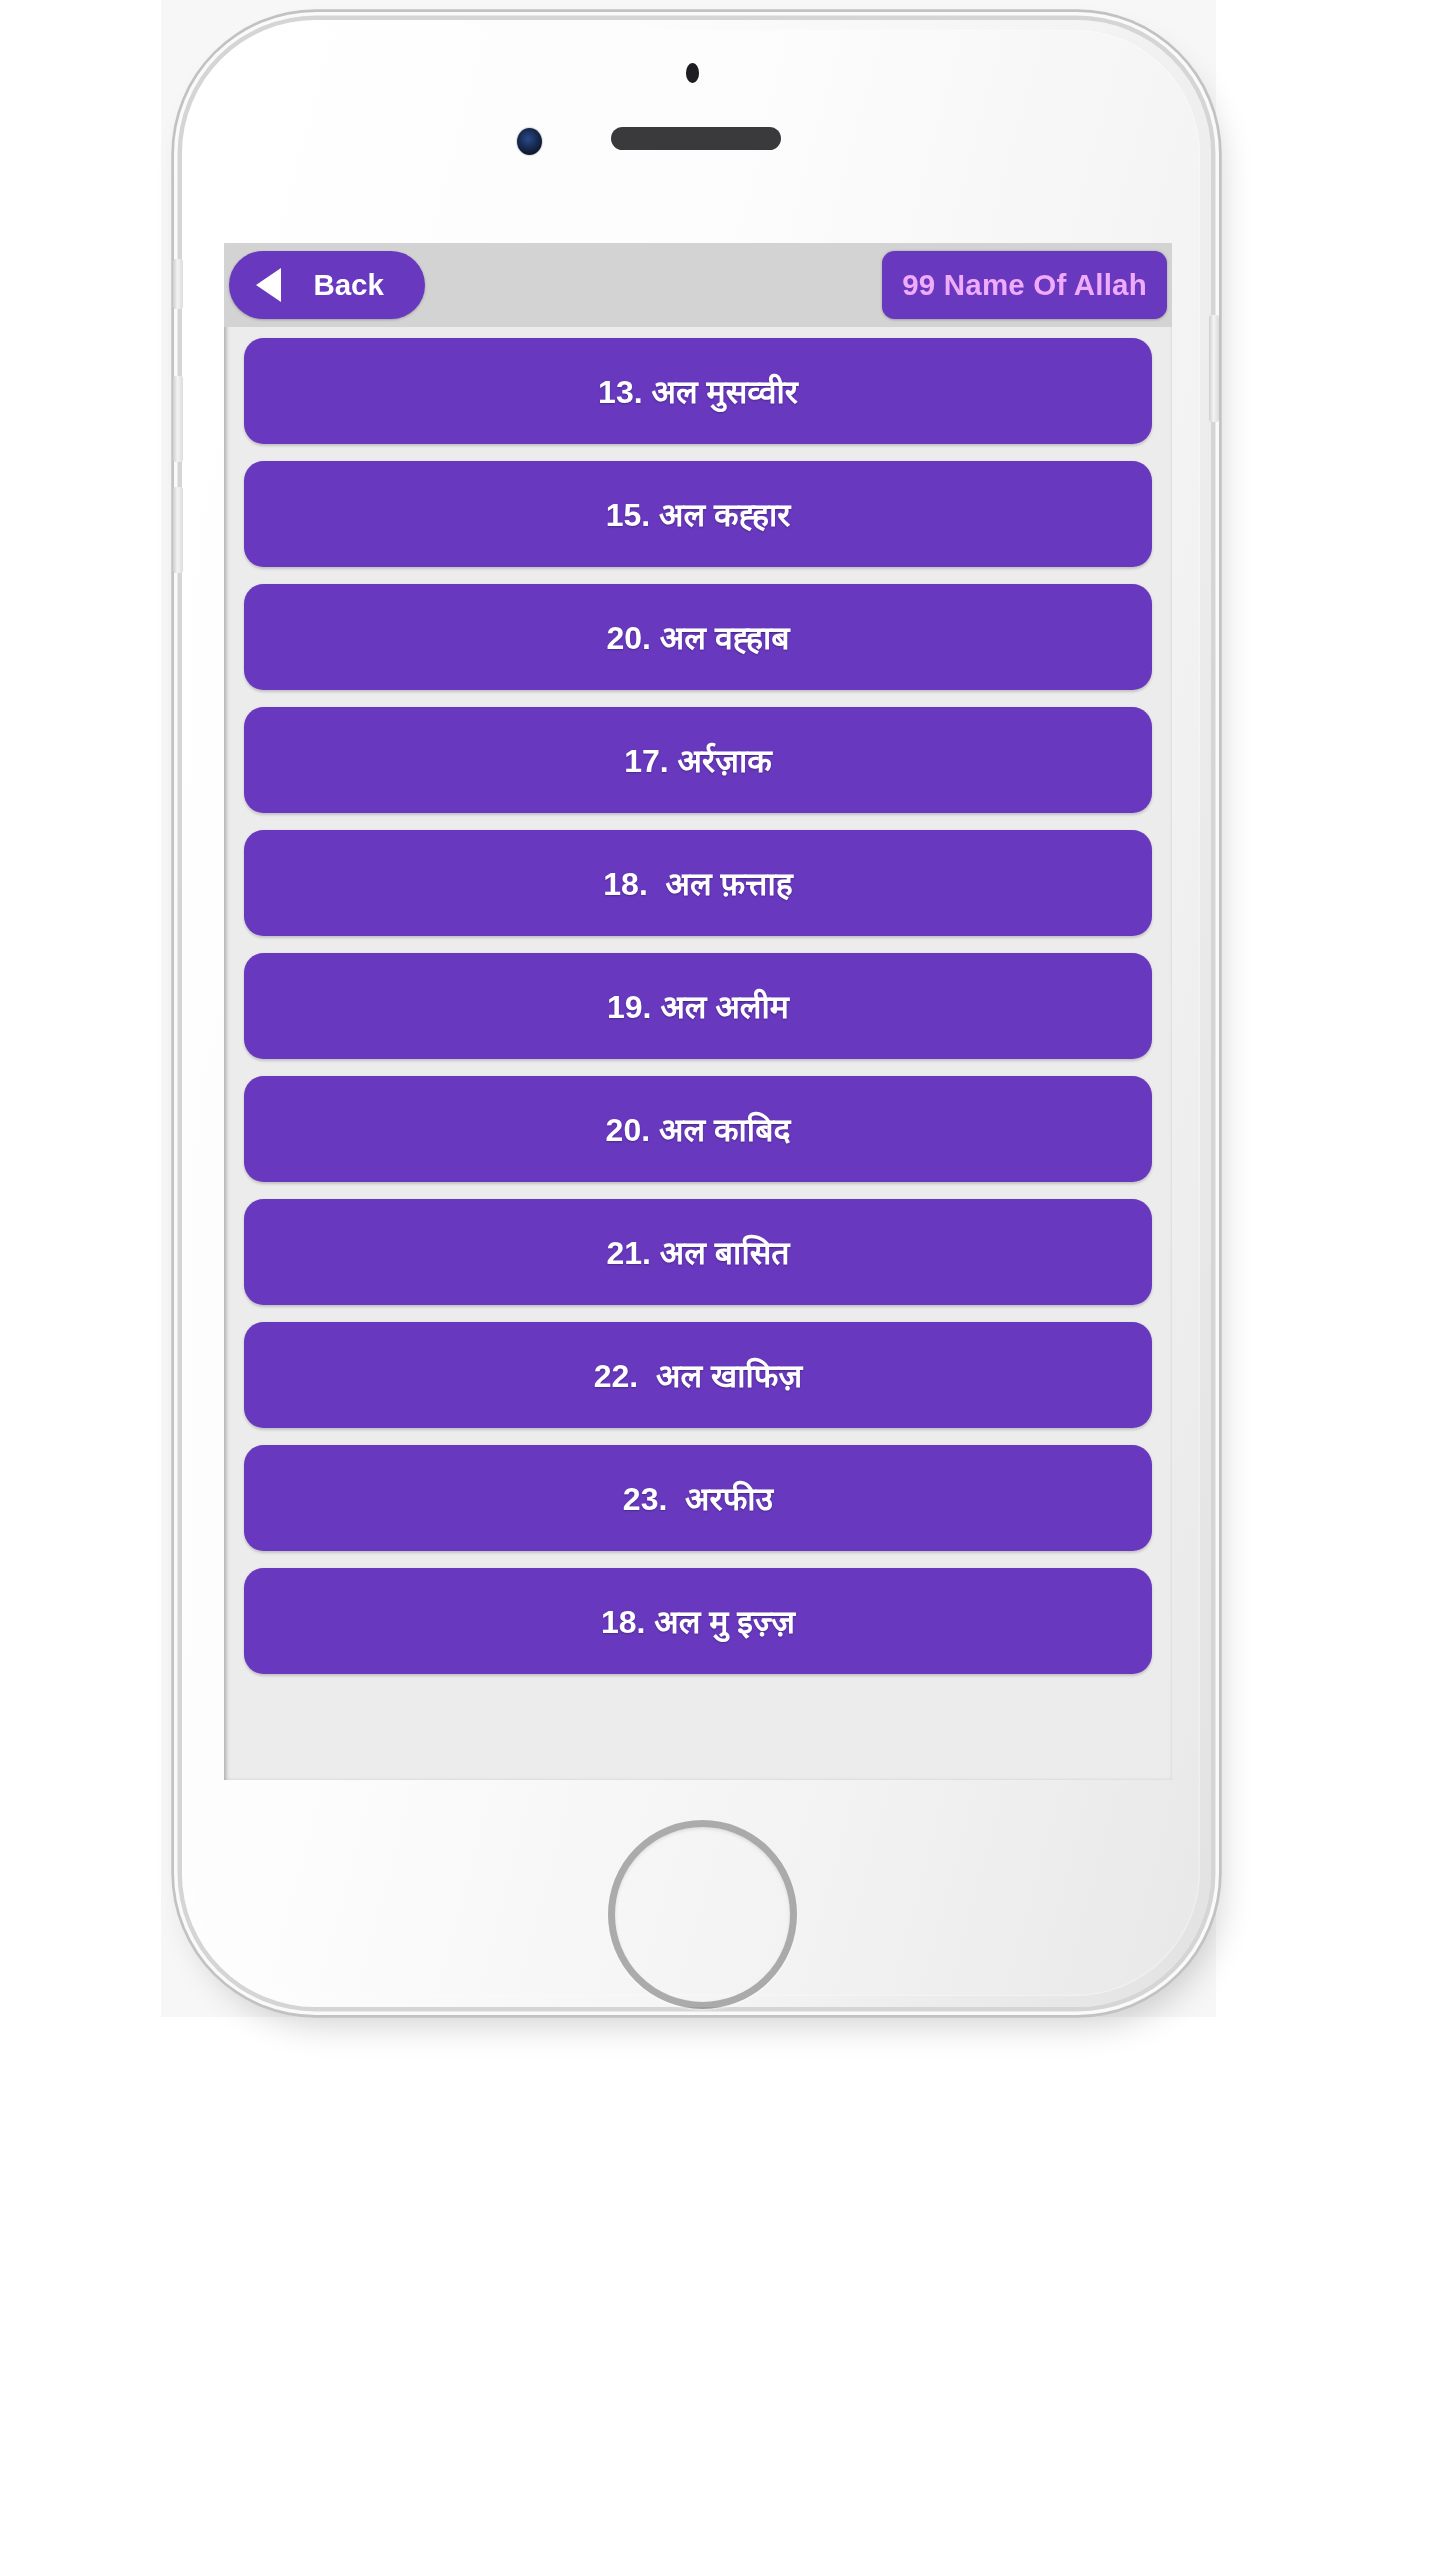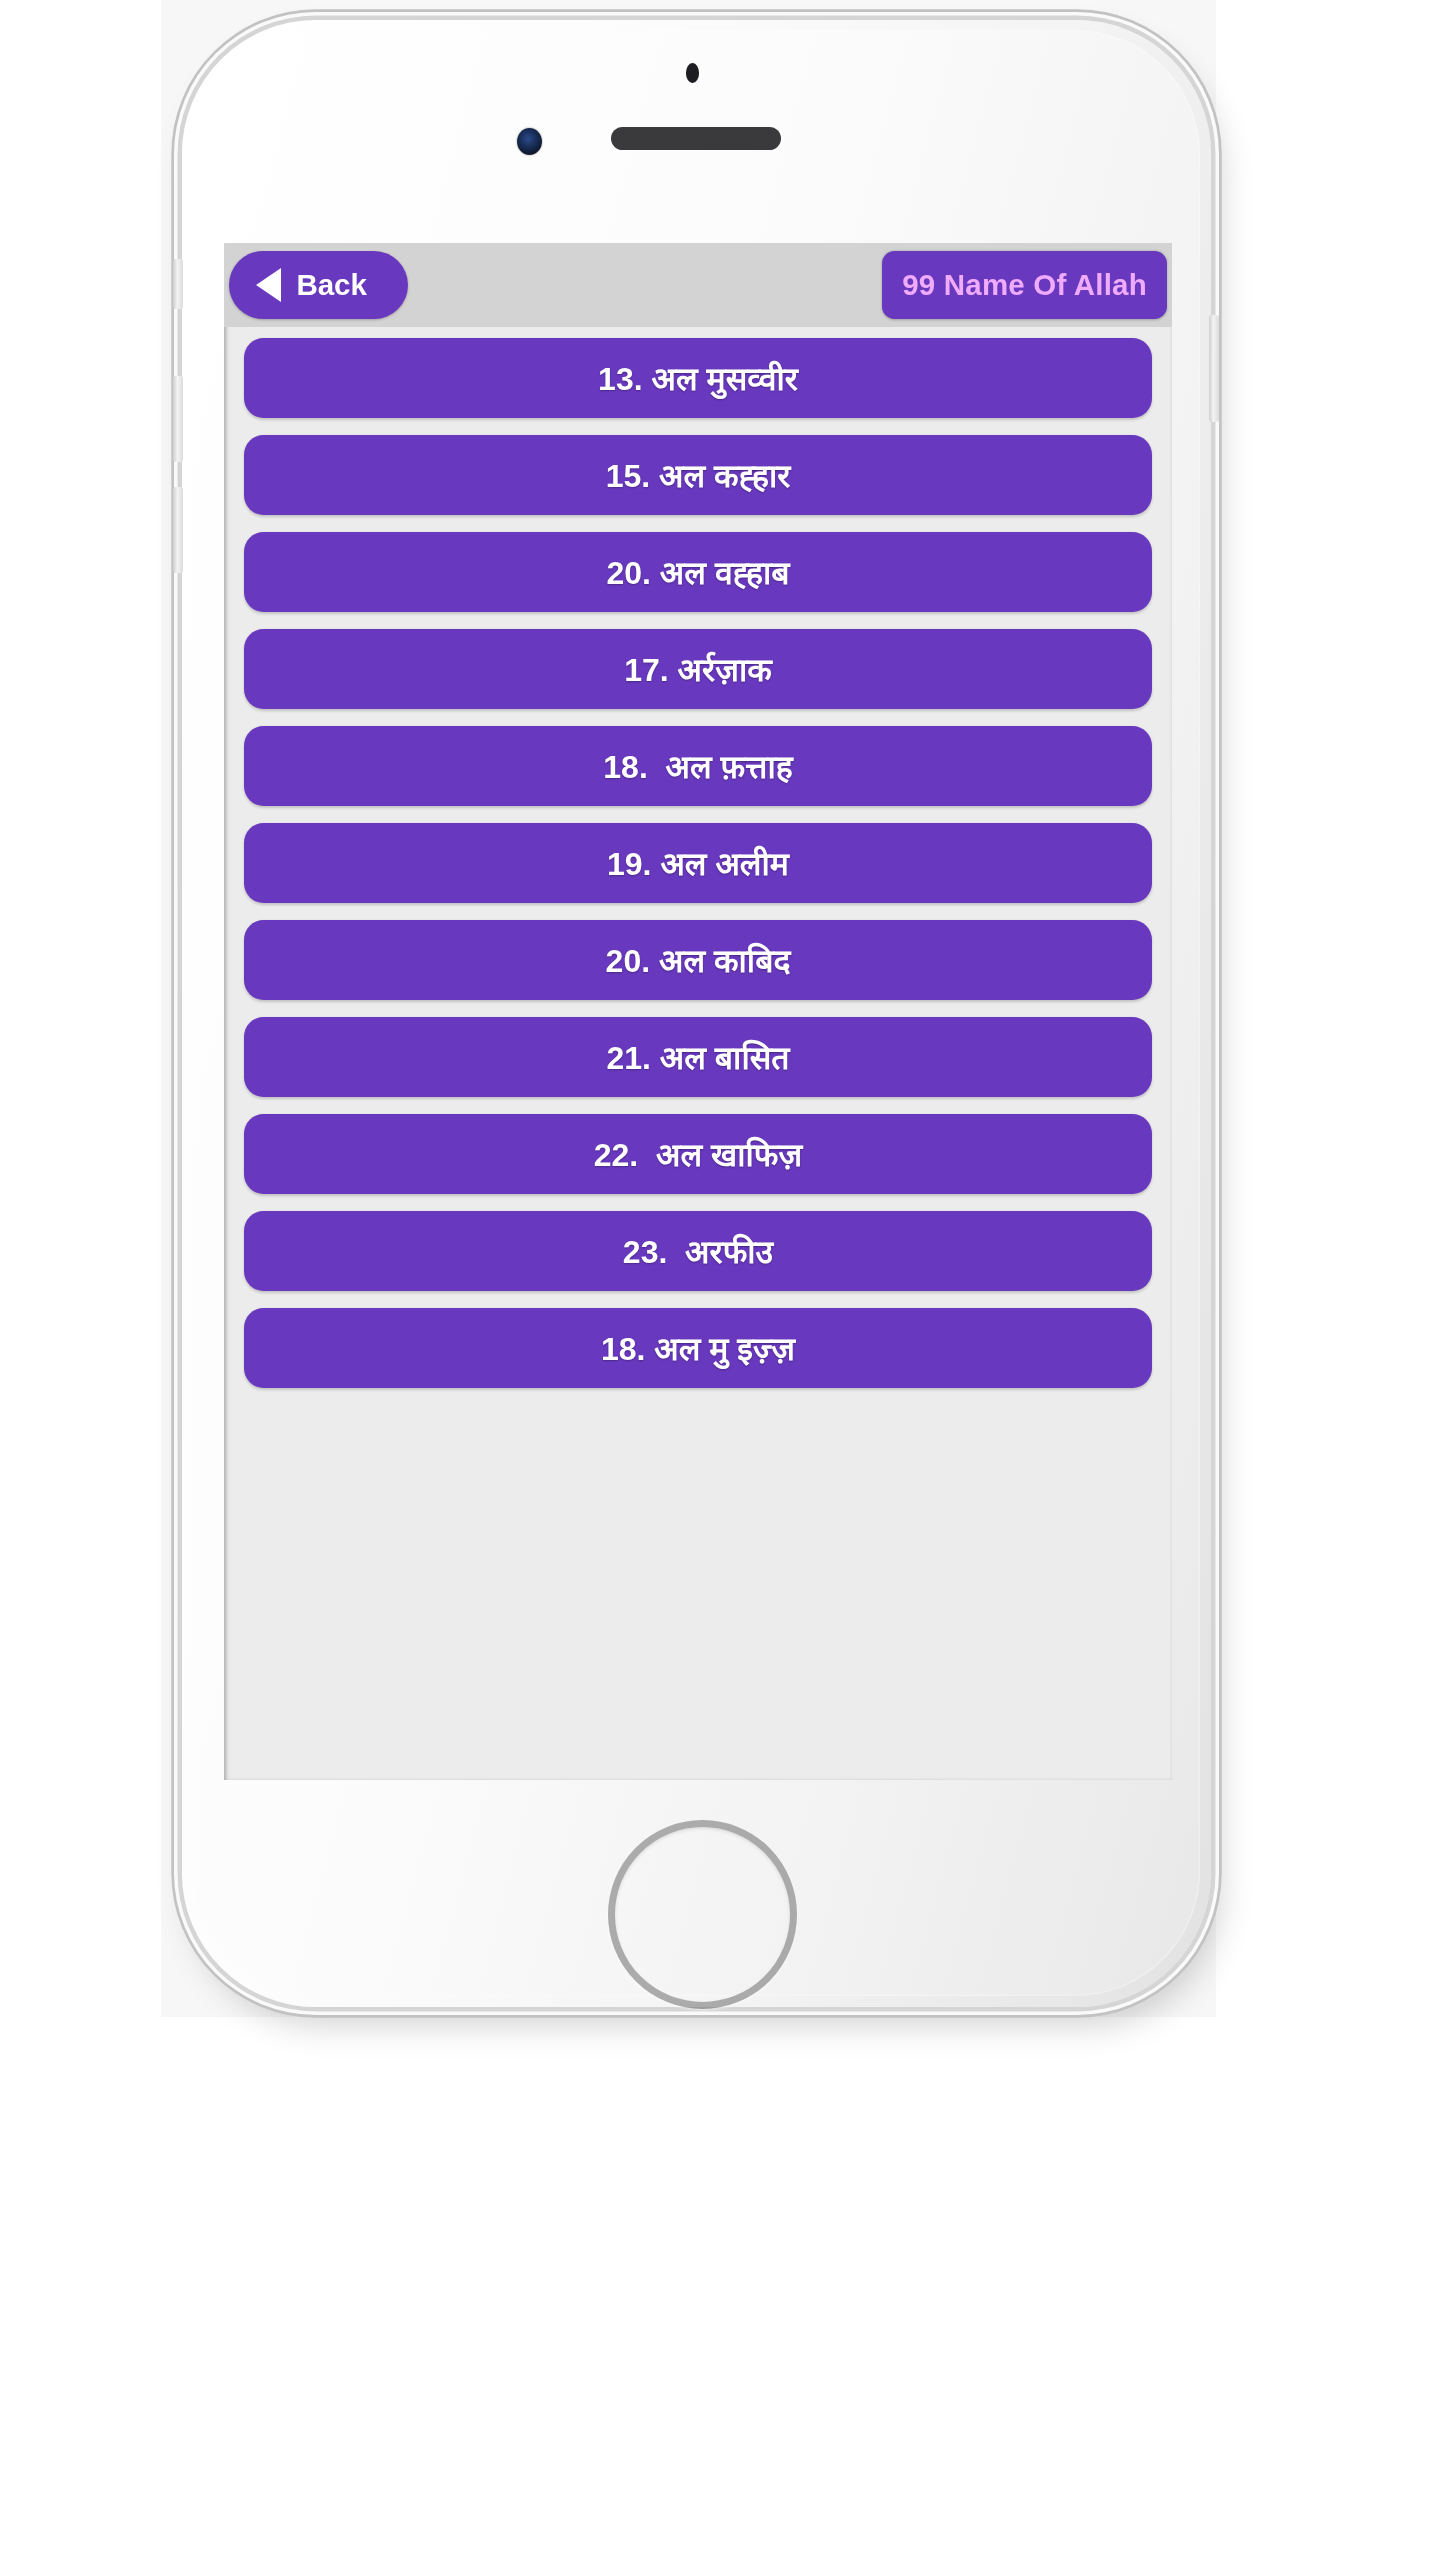--- a/index.html
+++ b/index.html
@@ -111,21 +111,21 @@
     background: #d3d3d3;
     display: flex;
     align-items: center;
     justify-content: space-between;
     padding: 0 5.4px;
     box-sizing: border-box;
   }
   #back-button {
     display: flex;
     align-items: center;
-    gap: 15px;
+    gap: 32px;
     background: #6838BE;
     color: #ffffff;
     border: none;
     border-radius: 43px;
     height: 68px;
     padding: 0 41px 0 27px;
     font-size: 29.5px;
     font-weight: bold;
     font-family: "Liberation Sans", sans-serif;
     cursor: pointer;
@@ -155,21 +155,21 @@
 
   
   #name-list {
     padding: 0 19.7px;
     box-sizing: border-box;
   }
   .name-item {
     background: #6838BE;
     color: #ffffff;
     border-radius: 19.7px;
-    height: 80px;
+    height: 106px;
     margin-bottom: 17px;
     display: flex;
     align-items: center;
     justify-content: center;
     font-size: 32px;
     font-weight: bold;
     font-family: "Liberation Sans", "DejaVu Sans", sans-serif;
     text-shadow: 0 0.9px 1.8px rgba(0,0,0,0.28);
     cursor: pointer;
     box-shadow: 0 1.8px 2.7px rgba(0,0,0,0.18);

